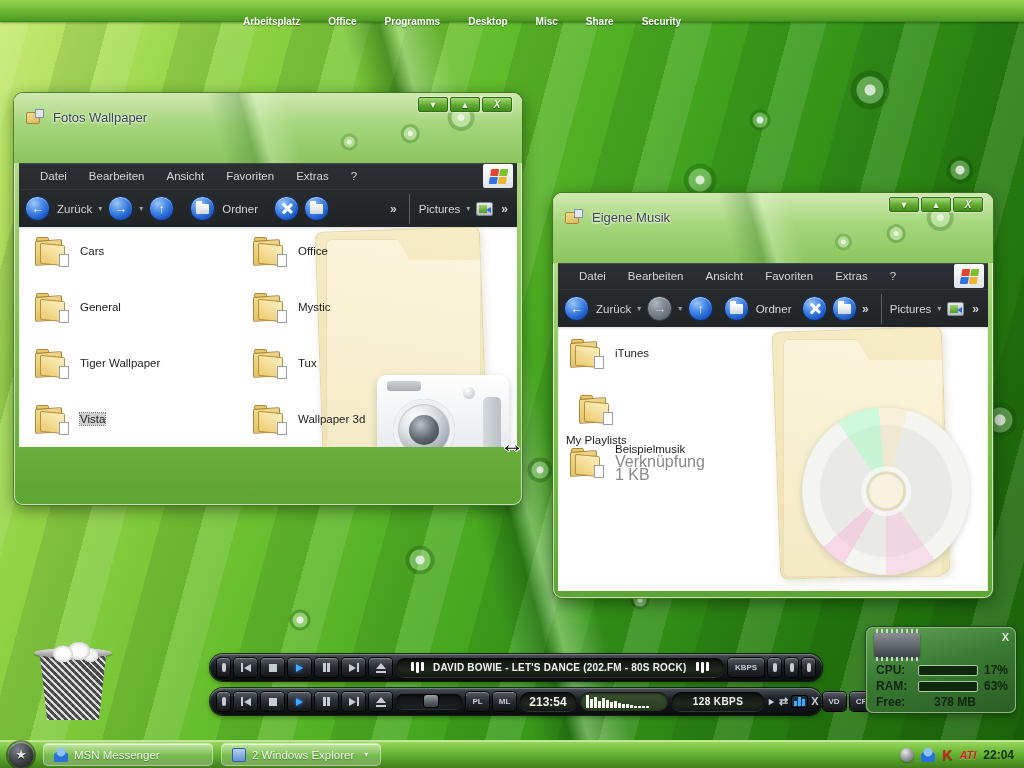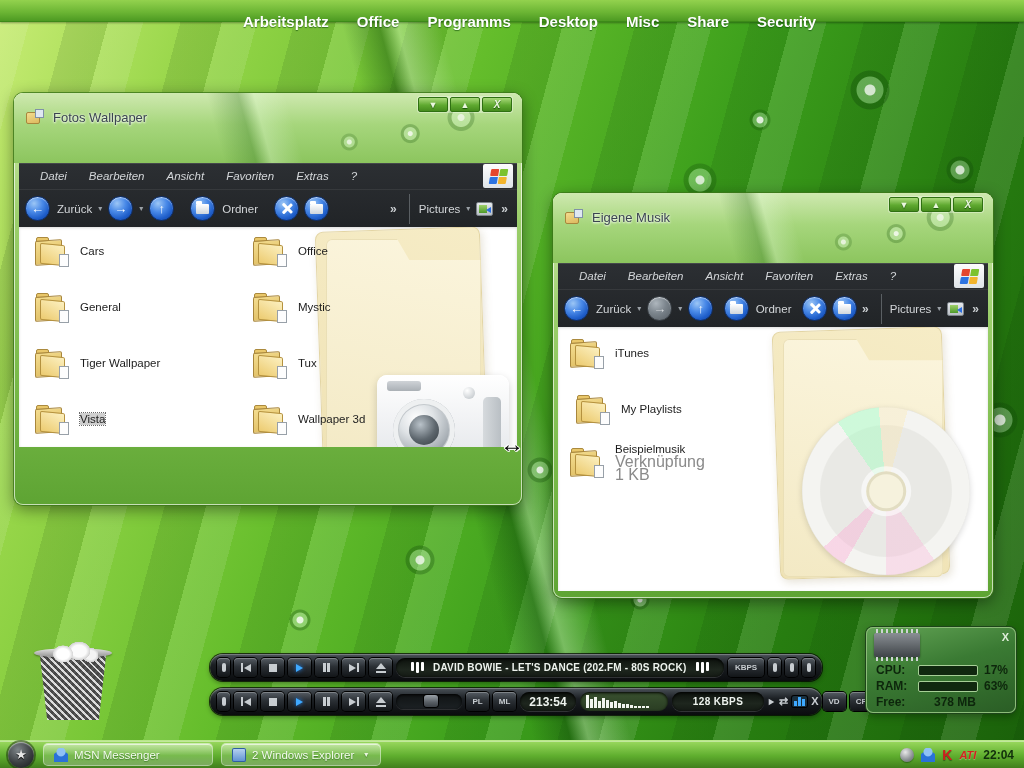--- a/index.html
+++ b/index.html
@@ -26,21 +26,21 @@
       linear-gradient(112deg, #c8ec74 0%, #97d649 16%, #64bd2b 38%, #3da01c 58%, #277d10 78%, #1a600a 100%);
   }
 
   
   .topbar{
     position:absolute; left:0; top:0; width:1024px; height:22px;
     background:linear-gradient(180deg,#93d24e 0%, #6ab433 60%, #4d9a22 100%);
     border-bottom:1px solid #3c8a18; box-shadow:0 1px 2px rgba(0,0,0,.35);
     display:flex; align-items:center; gap:28px; padding-left:243px;
   }
-  .topitem{ color:#fff; font-weight:bold; font-size:15px; text-shadow:0 1px 1px rgba(0,60,0,.55); cursor:default;margin-top:22px; }
+  .topitem{ color:#fff; font-weight:bold; font-size:10px; text-shadow:0 1px 1px rgba(0,60,0,.55); cursor:default;margin-top:22px; }
 
   
   .win{
     position:absolute; border-radius:9px;
     background:linear-gradient(180deg,#d6eeb4 0%, #9ccf6c 30%, #77b948 70%, #5ea433 100%);
     box-shadow:0 0 0 1px rgba(60,120,25,.8), 0 4px 16px rgba(0,0,0,.45), inset 0 0 0 1px rgba(255,255,255,.65);
   }
   .titlebar{
     position:relative; border-radius:9px 9px 0 0; overflow:hidden;
     background:
@@ -59,21 +59,21 @@
   .winbtn{
     width:30px; height:15px; display:flex; align-items:center; justify-content:center;
     background:linear-gradient(180deg,#a9d97a 0%, #5fa930 55%, #458c1d 100%);
     border:1px solid #2f7012; border-radius:2px;
     color:#eaf7de; font-size:9px; font-weight:bold; text-shadow:0 1px 1px rgba(0,50,0,.7); cursor:pointer;
   }
   .winbtn.close{ font-style:italic; font-size:10px; }
 
   .chrome{ margin:0 5px; background:linear-gradient(180deg,#2c2f33,#212427); box-shadow:inset 0 1px 0 rgba(255,255,255,.12); }
   .menubar{ position:relative; height:26px; display:flex; align-items:center; gap:0; color:#d3d6d9; font-size:11.5px; padding-left:10px; }
-  .menuitem{ padding:0 11px; cursor:default;font-style:italic; }
+  .menuitem{ padding:0 11px; cursor:default; }
   .winlogo{ position:absolute; right:4px; top:1px; width:30px; height:24px; background:linear-gradient(180deg,#fdfdfd,#dfe4e8); border-radius:2px; display:flex; align-items:center; justify-content:center; }
   .winlogo .panes{ display:grid; grid-template-columns:8px 8px; grid-template-rows:7px 7px; gap:1px; transform:skewX(-10deg); }
   .winlogo .p1{ background:#e4472e; border-radius:1px 1px 0 1px;}
   .winlogo .p2{ background:#7cc22e; border-radius:1px 1px 1px 0;}
   .winlogo .p3{ background:#2d73e0; border-radius:1px 0 1px 1px;}
   .winlogo .p4{ background:#f2b42c; border-radius:0 1px 1px 1px;}
 
   .toolbar{ height:38px; display:flex; align-items:center; gap:5px; padding:0 6px; border-top:1px solid rgba(255,255,255,.07); color:#cfd3d6; }
   .roundbtn{
     width:25px; height:25px; border-radius:50%; flex:none; position:relative;
@@ -483,21 +483,21 @@
 
       <div class="fitem" style="left:10px; top:10px;">
         <span class="xp-folder">
             <i class="tab"></i>
             <i class="back"></i>
             <i class="front"></i>
             <i class="page"></i>
           </span>
         <span class="flabel">iTunes</span>
       </div>
-      <div class="fitem" style="left:16px; top:66px;">
+      <div class="fitem" style="left:8px; top:66px;flex-direction:column;">
         <span class="xp-folder">
             <i class="tab"></i>
             <i class="back"></i>
             <i class="front"></i>
             <i class="page"></i>
           </span>
         <span class="flabel">My Playlists</span>
       </div>
       <div class="fitem" style="left:10px; top:116px;">
         <span class="xp-folder">

